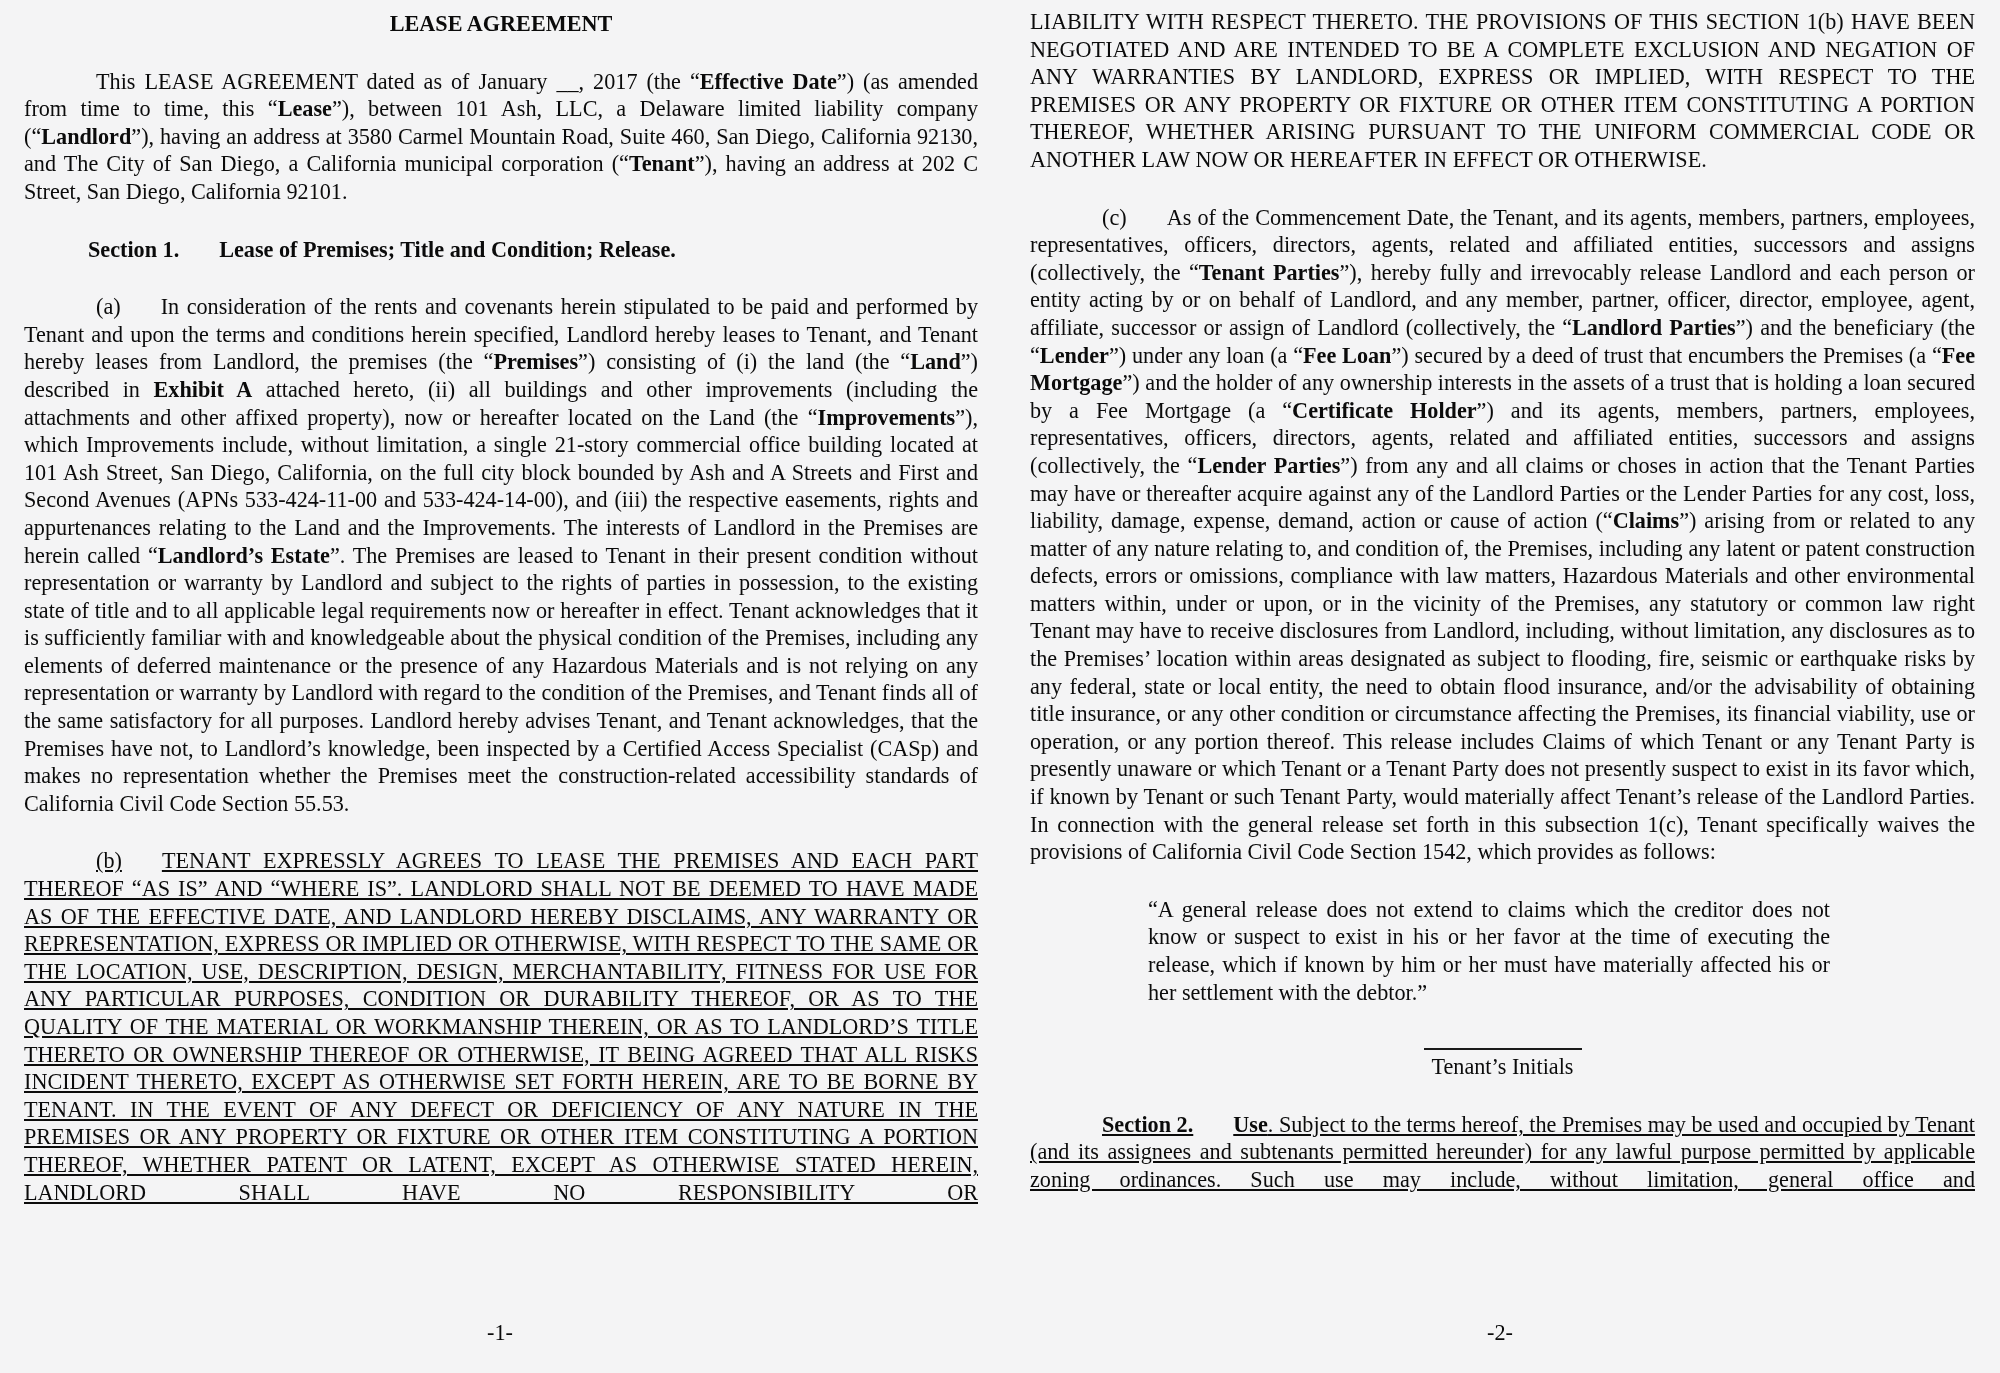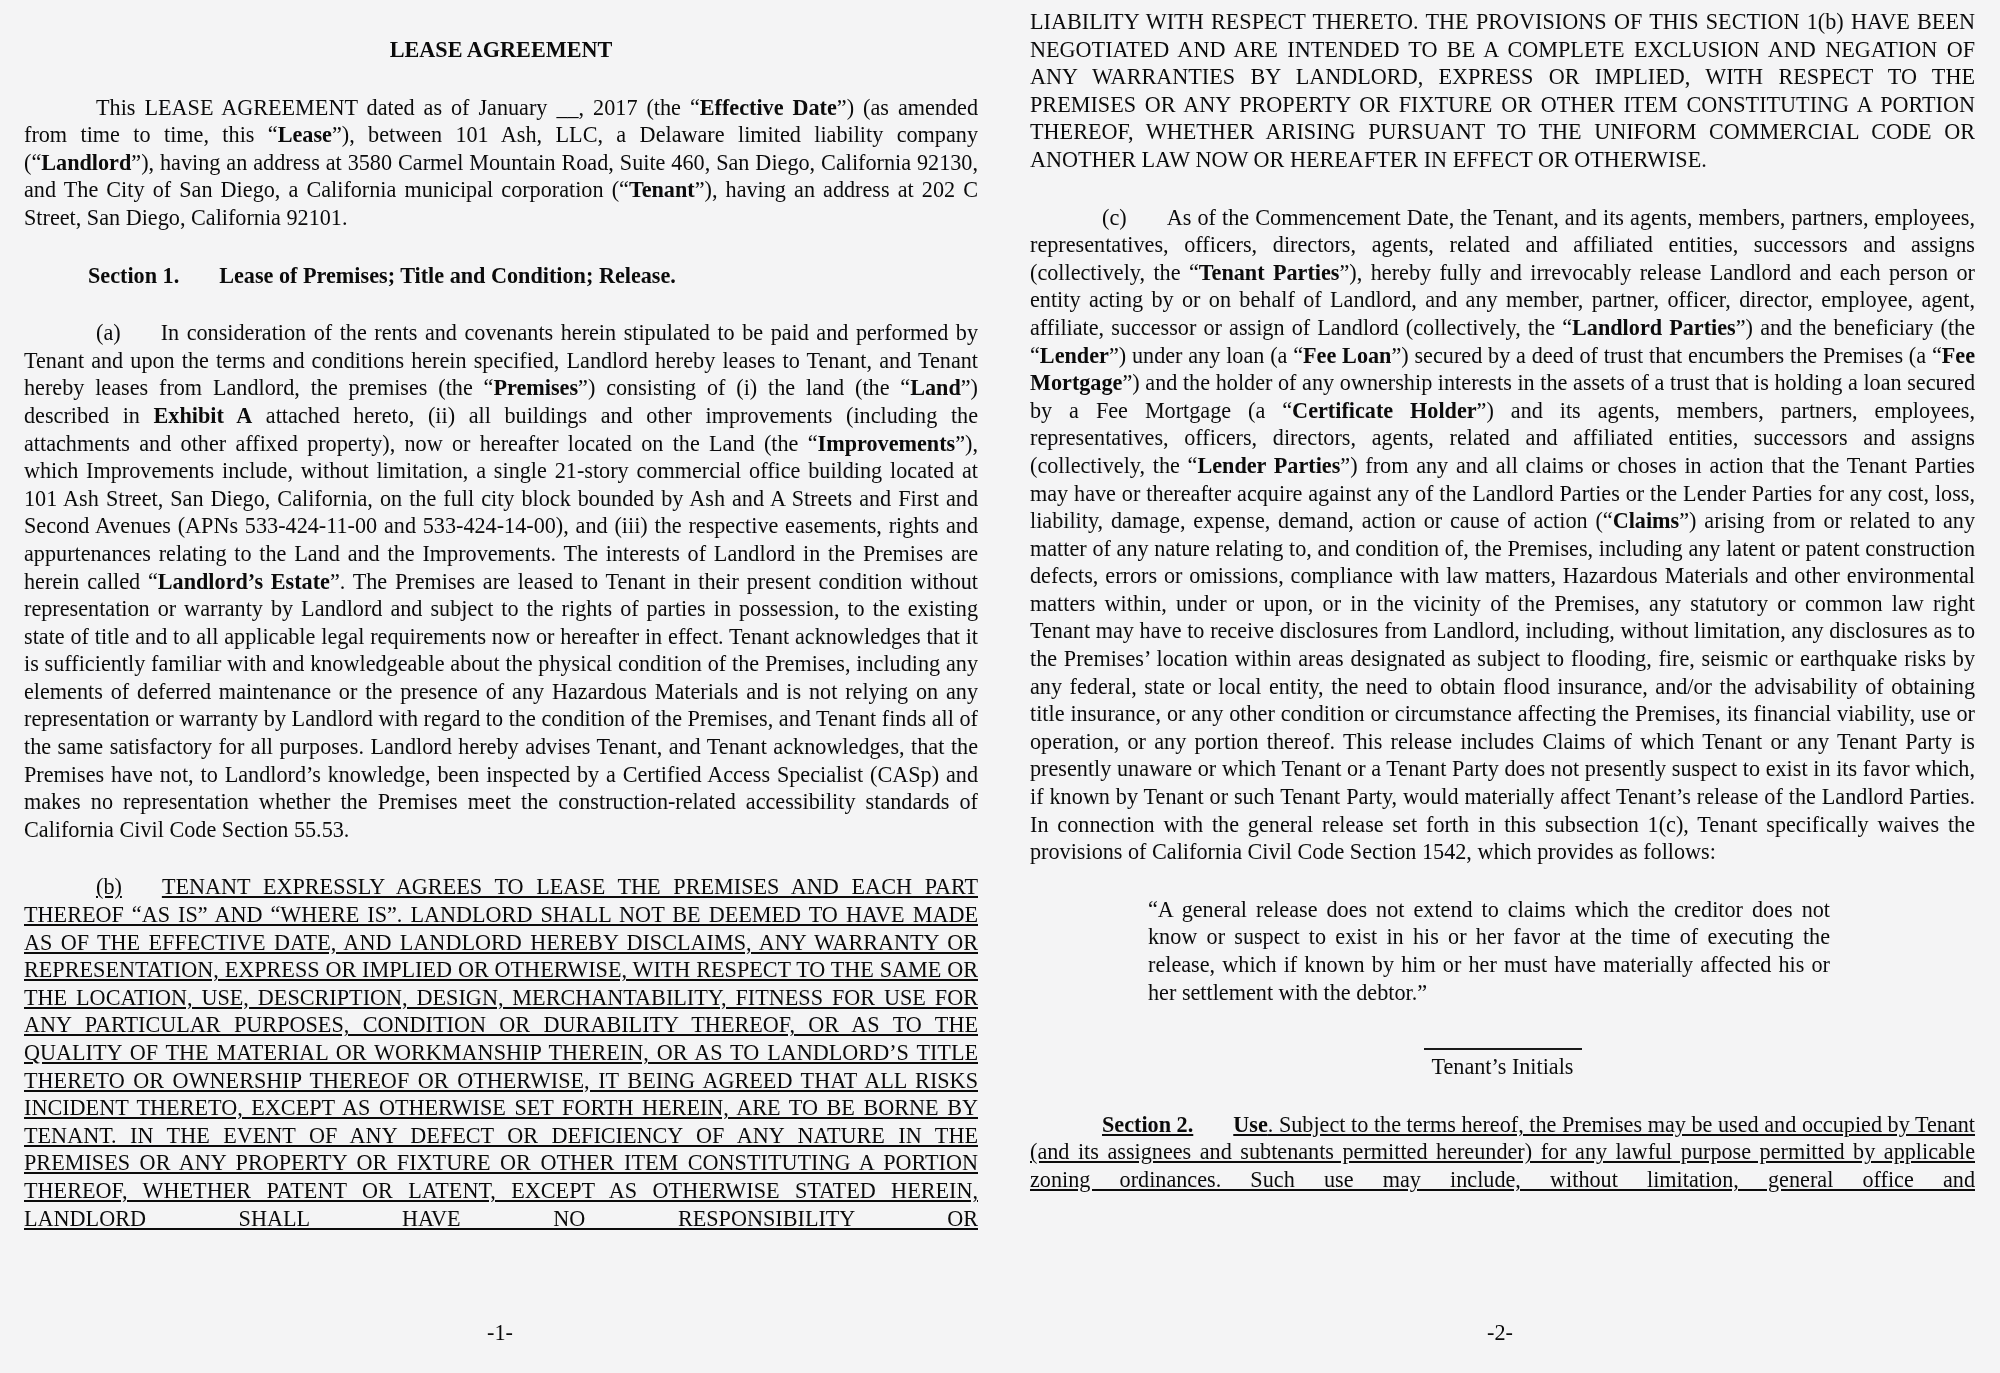--- a/index.html
+++ b/index.html
@@ -26,21 +26,20 @@
     font-size: 22.2px;
     line-height: 27.6px;
   }
   .page-1 { padding: 10px 22px 0 24px; }
   .page-2 { padding: 8px 25px 0 30px; }
 
   .block { margin: 0 0 30px 0; }
   .title-block {
     text-align: center;
     font-weight: 700;
-    margin-top: 26px;
   }
   .heading-block {
     font-weight: 700;
     text-indent: 64px;
   }
   .para-block {
     text-align: justify;
     text-indent: 72px;
   }
   .para-block.noindent { text-indent: 0; }

